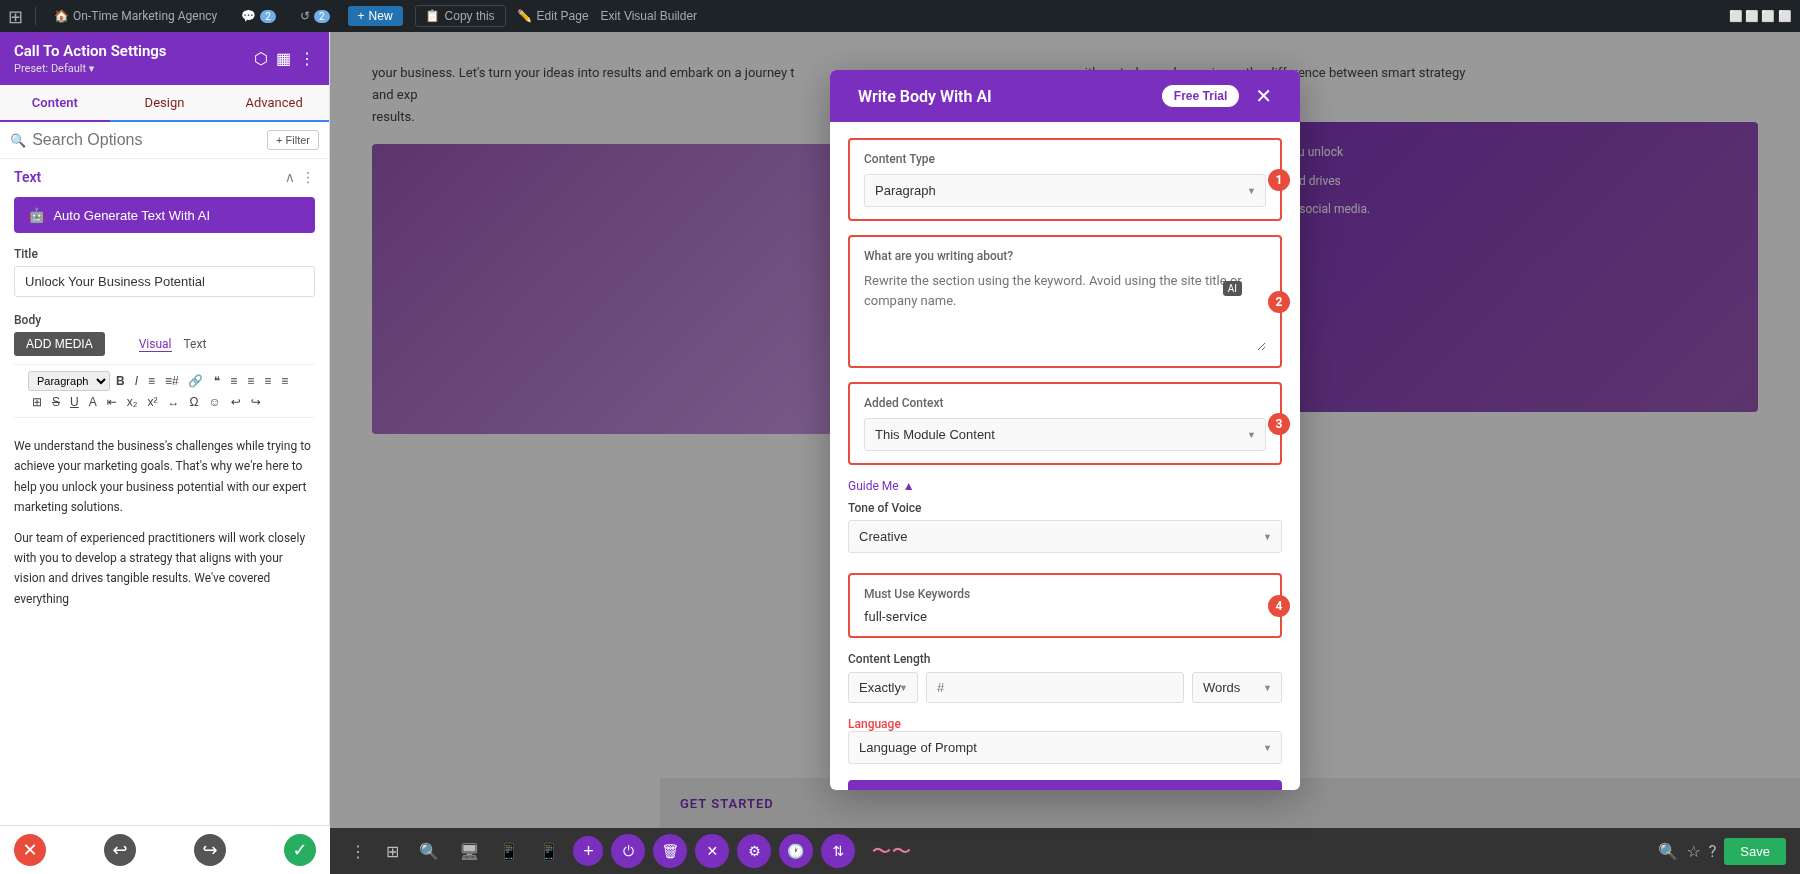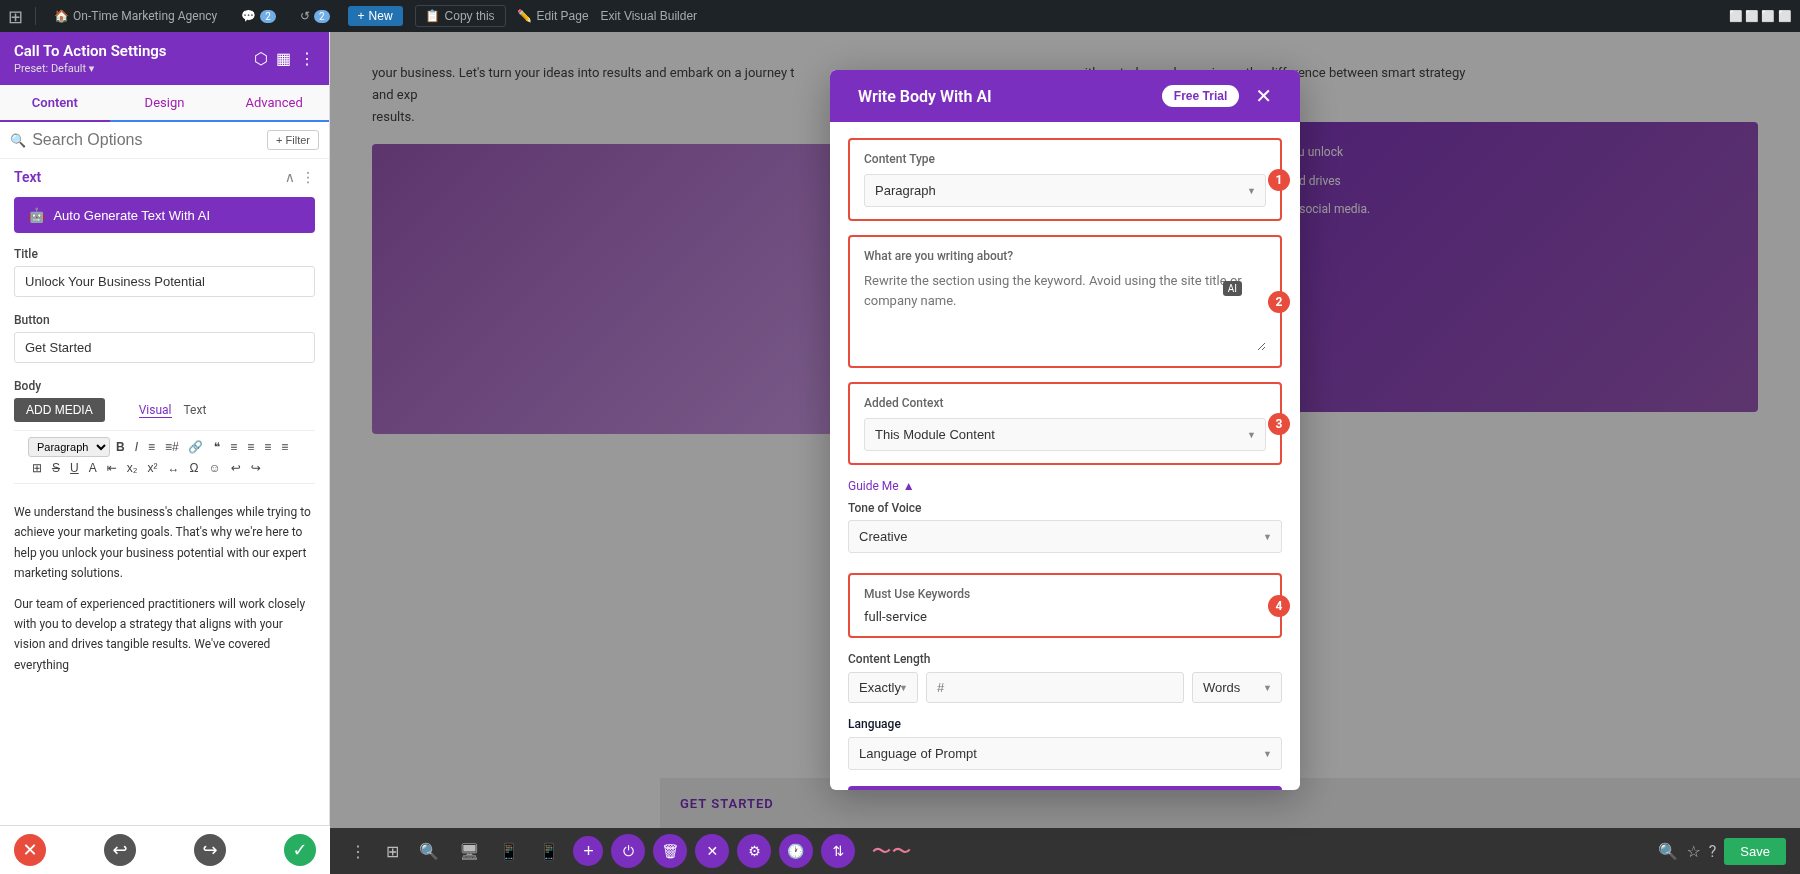--- a/index.html
+++ b/index.html
@@ -86,21 +86,21 @@
       display: flex;
       border-bottom: 2px solid #3b82f6;
       background: #f9f9f9;
     }
     .sidebar-tab {
       flex: 1;
       text-align: center;
       padding: 10px 6px;
       font-size: 13px;
       cursor: pointer;
-      color: #a21caf;
+      color: #7f1d1d;
       border-bottom: 2px solid transparent;
       margin-bottom: -2px;
     }
     .sidebar-tab.active {
       color: #7b2fbe;
       border-bottom: 2px solid #7b2fbe;
       font-weight: 600;
     }
 
     .sidebar-search {
@@ -513,21 +513,21 @@
       flex: 1;
       border: 1px solid #ddd;
       border-radius: 3px;
       padding: 7px 10px;
       font-size: 13px;
       color: #aaa;
       background: #f9f9f9;
     }
 
     .language-section { margin-bottom: 16px; }
-    .language-label { font-size: 12px; color: #0f172a; margin-bottom: 6px; font-weight: 500; }
+    .language-label { font-size: 12px; color: #ef4444; font-weight: 500; }
 
     .generate-btn {
       width: 100%;
       background: #7b2fbe;
       color: #fff;
       border: none;
       border-radius: 4px;
       padding: 13px;
       font-size: 15px;
       font-weight: 600;
@@ -635,24 +635,20 @@
     <button class="ai-btn">
       <span class="ai-icon">🤖</span>
       <span>Auto Generate Text With AI</span>
     </button>
 
     <div class="field-group">
       <div class="field-label">Title</div>
       <input type="text" class="field-input" value="Unlock Your Business Potential" style="">
     </div>
 
-    <div class="field-group">
-      <div class="field-label">Button</div>
-      <input type="text" class="field-input" value="Get Started" style="">
-    </div>
 
     <div class="body-section">
       <div class="field-label">Body</div>
       <div style="display:flex; align-items:center; gap:8px; margin-bottom:8px;">
         <button class="add-media-btn">
           <span>ADD MEDIA</span>
         </button>
         <div class="visual-text-tabs">
           <span class="vt-tab active">Visual</span>
           <span class="vt-tab">Text</span>

